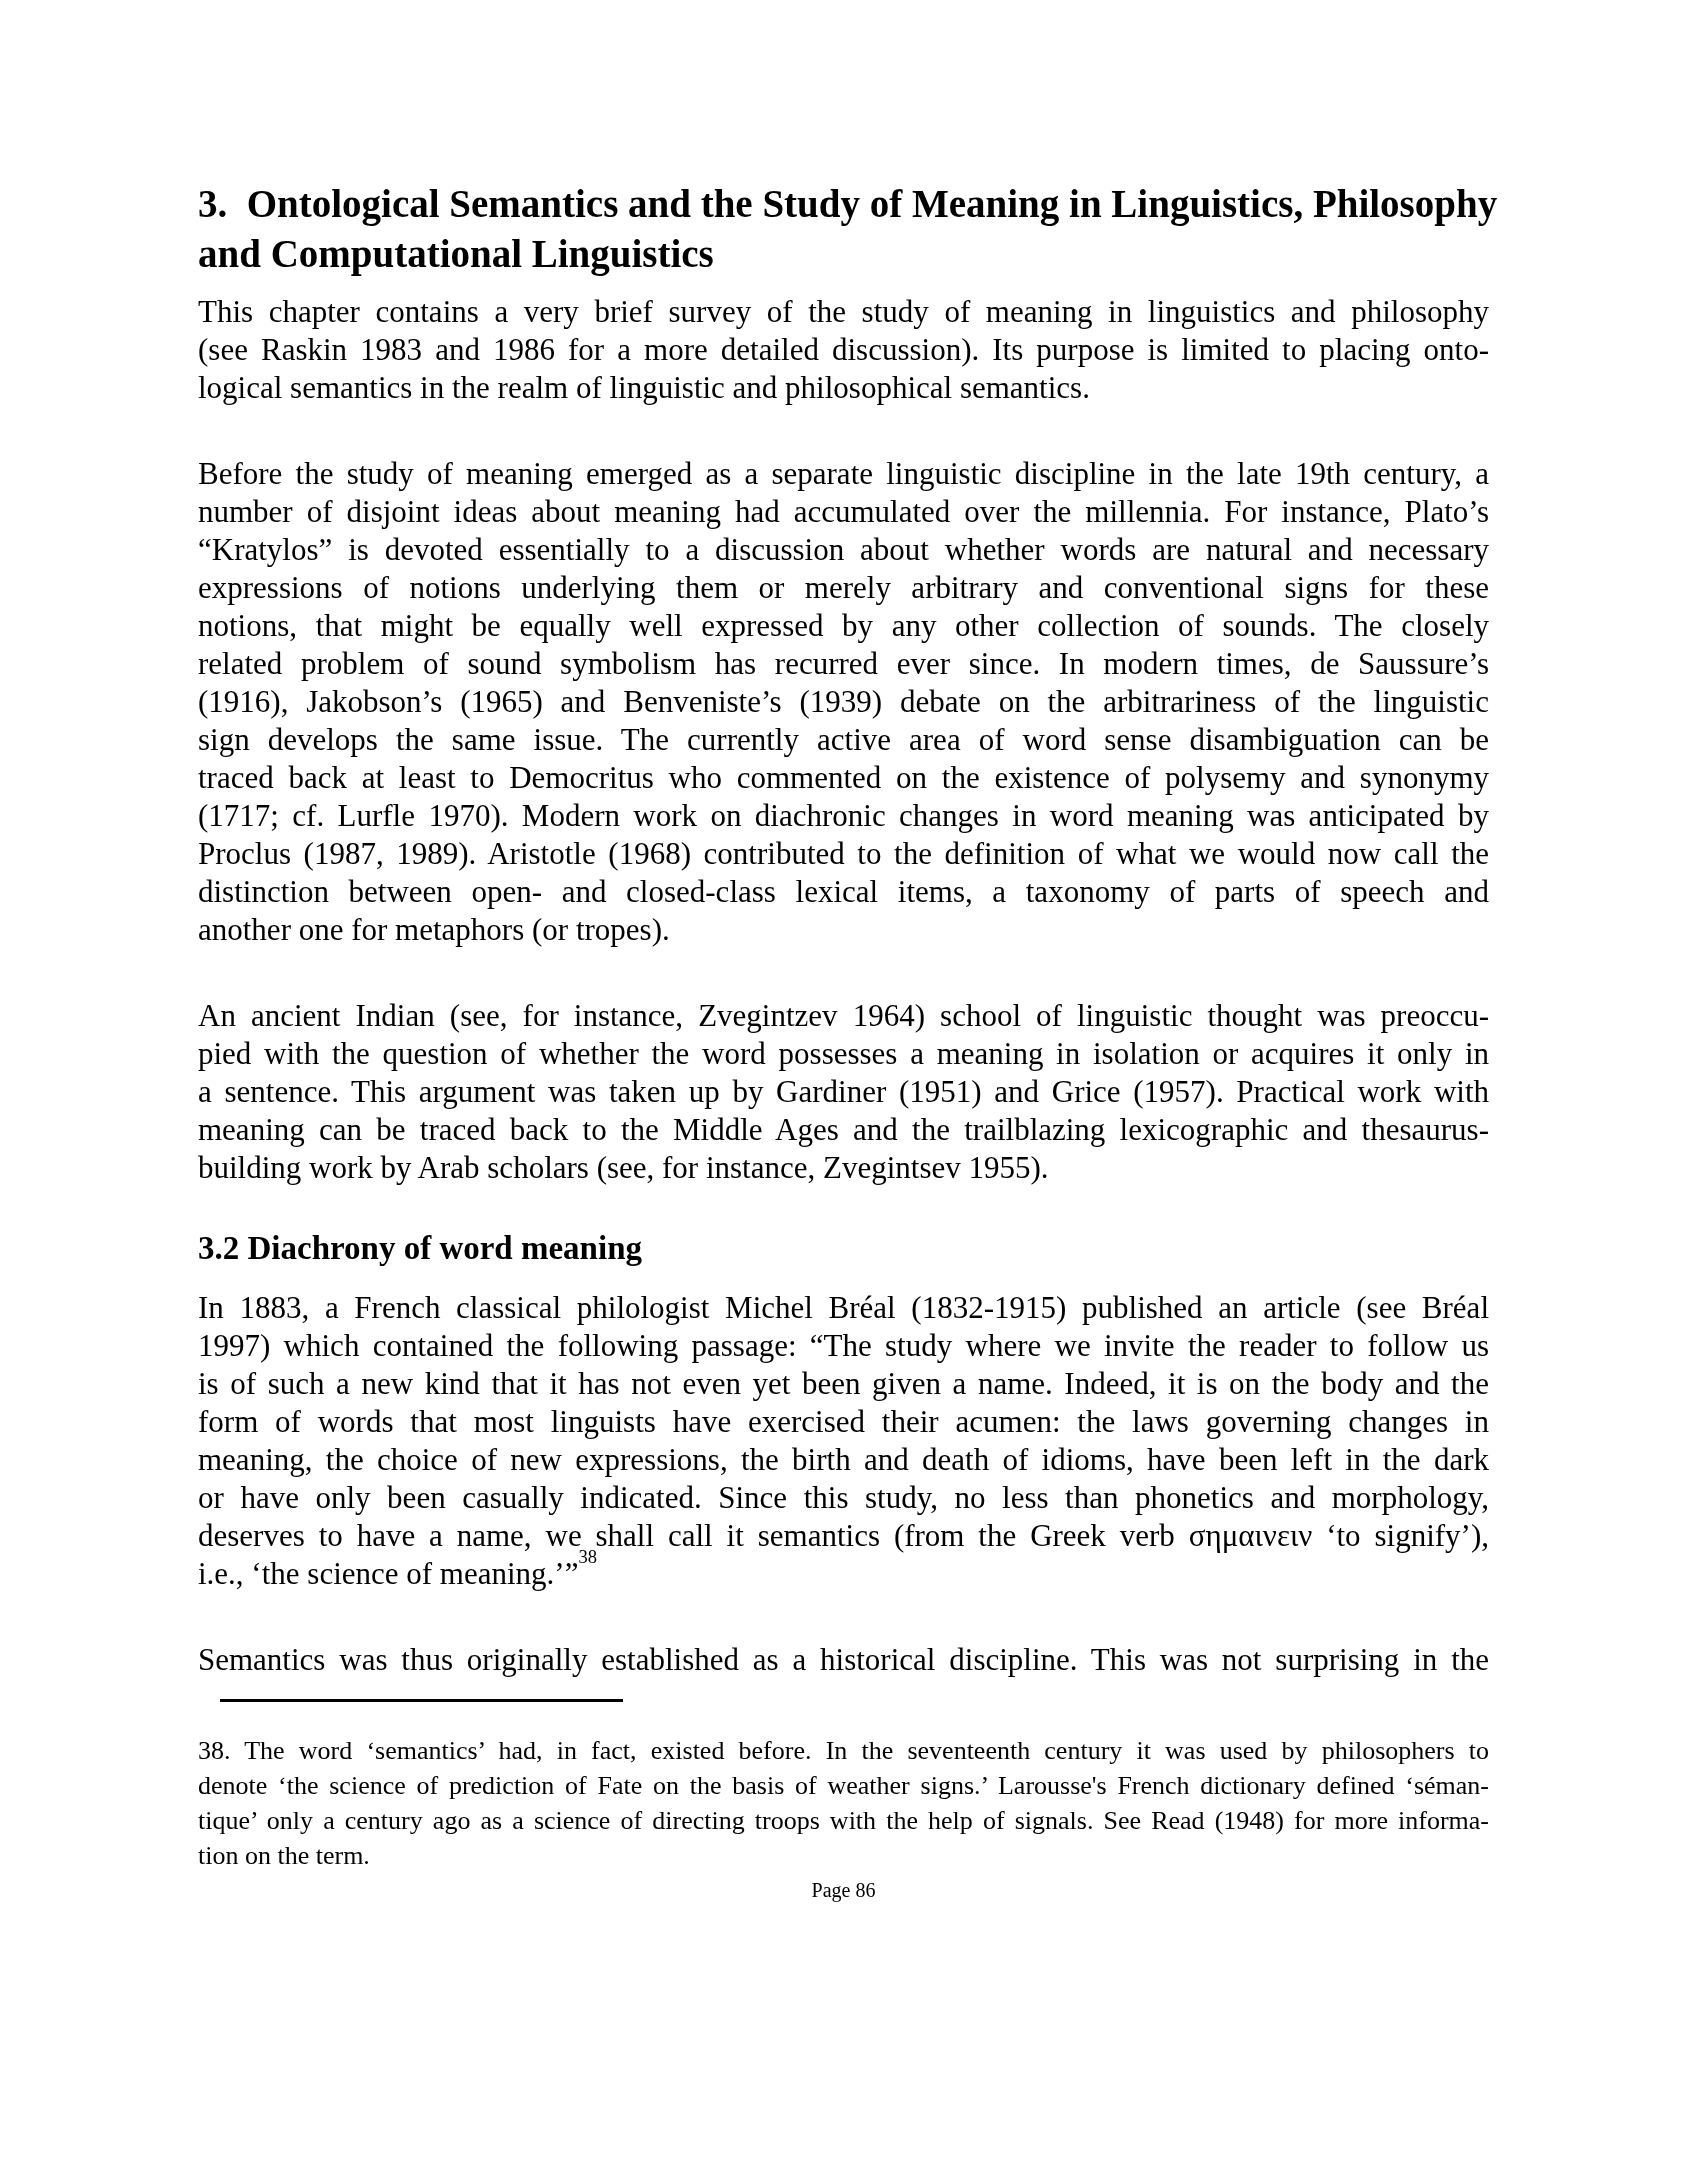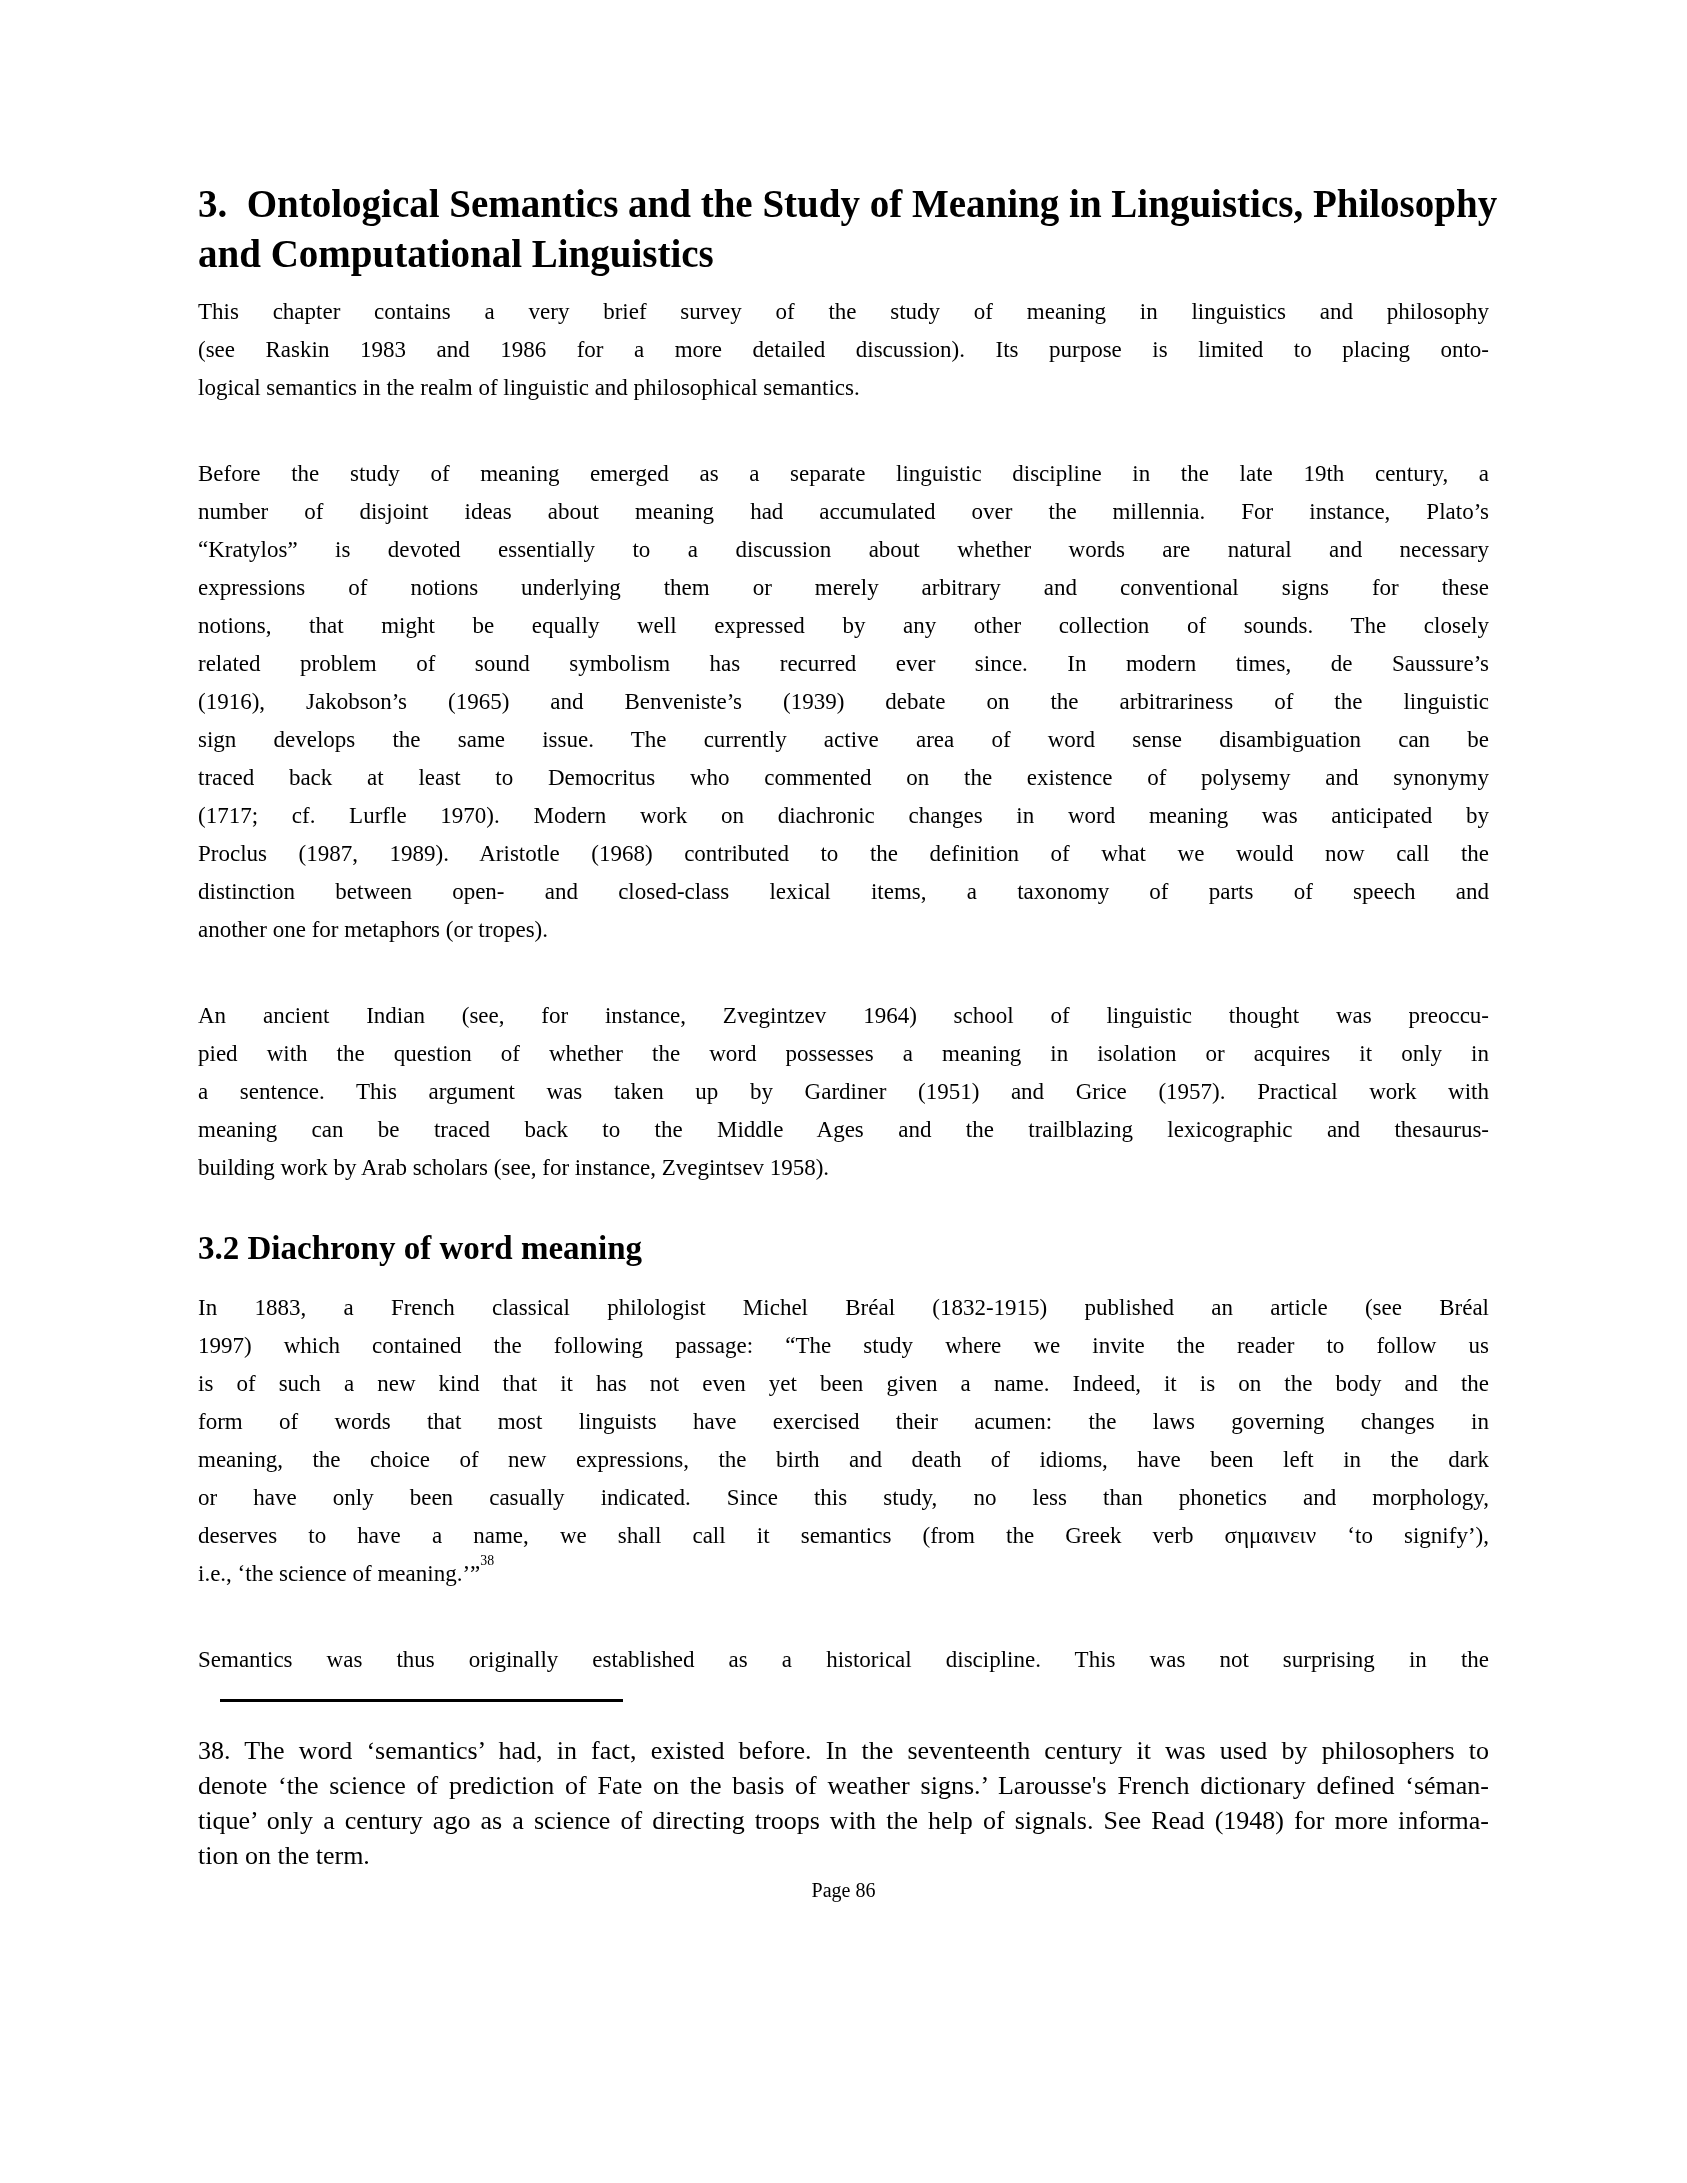--- a/index.html
+++ b/index.html
@@ -36,21 +36,21 @@
     font-weight: bold;
     line-height: 40px;
     margin-top: 41px;
     white-space: nowrap;
   }
   
   #blocks .para { margin-top: 21px; }
   #blocks .para + .para { margin-top: 48px; }
   #blocks .para:first-child { margin-top: 13.5px; }
   .line {
-    font-size: 23px;
+    font-size: 31px;
     line-height: 38px;
     white-space: nowrap;
     text-align: justify;
     text-align-last: justify;
   }
   .line.last {
     text-align: right;
     text-align-last: left;
   }
   sup {
@@ -107,21 +107,21 @@
         <div class="line">(1717; cf. Lurfle 1970). Modern work on diachronic changes in word meaning was anticipated by</div>
         <div class="line">Proclus (1987, 1989). Aristotle (1968) contributed to the definition of what we would now call the</div>
         <div class="line">distinction between open- and closed-class lexical items, a taxonomy of parts of speech and</div>
         <div class="line last">another one for metaphors (or tropes).</div>
       </div>
       <div class="para">
         <div class="line">An ancient Indian (see, for instance, Zvegintzev 1964) school of linguistic thought was preoccu-</div>
         <div class="line">pied with the question of whether the word possesses a meaning in isolation or acquires it only in</div>
         <div class="line">a sentence. This argument was taken up by Gardiner (1951) and Grice (1957). Practical work with</div>
         <div class="line">meaning can be traced back to the Middle Ages and the trailblazing lexicographic and thesaurus-</div>
-        <div class="line last">building work by Arab scholars (see, for instance, Zvegintsev 1958).</div>
+        <div class="line last">building work by Arab scholars (see, for instance, Zvegintsev 1955).</div>
       </div>
       <div class="shead">3.2 Diachrony of word meaning</div>
       <div class="para">
         <div class="line">In 1883, a French classical philologist Michel Bréal (1832-1915) published an article (see Bréal</div>
         <div class="line">1997) which contained the following passage: “The study where we invite the reader to follow us</div>
         <div class="line">is of such a new kind that it has not even yet been given a name. Indeed, it is on the body and the</div>
         <div class="line">form of words that most linguists have exercised their acumen: the laws governing changes in</div>
         <div class="line">meaning, the choice of new expressions, the birth and death of idioms, have been left in the dark</div>
         <div class="line">or have only been casually indicated. Since this study, no less than phonetics and morphology,</div>
         <div class="line">deserves to have a name, we shall call it semantics (from the Greek verb σημαινειν ‘to signify’),</div>

